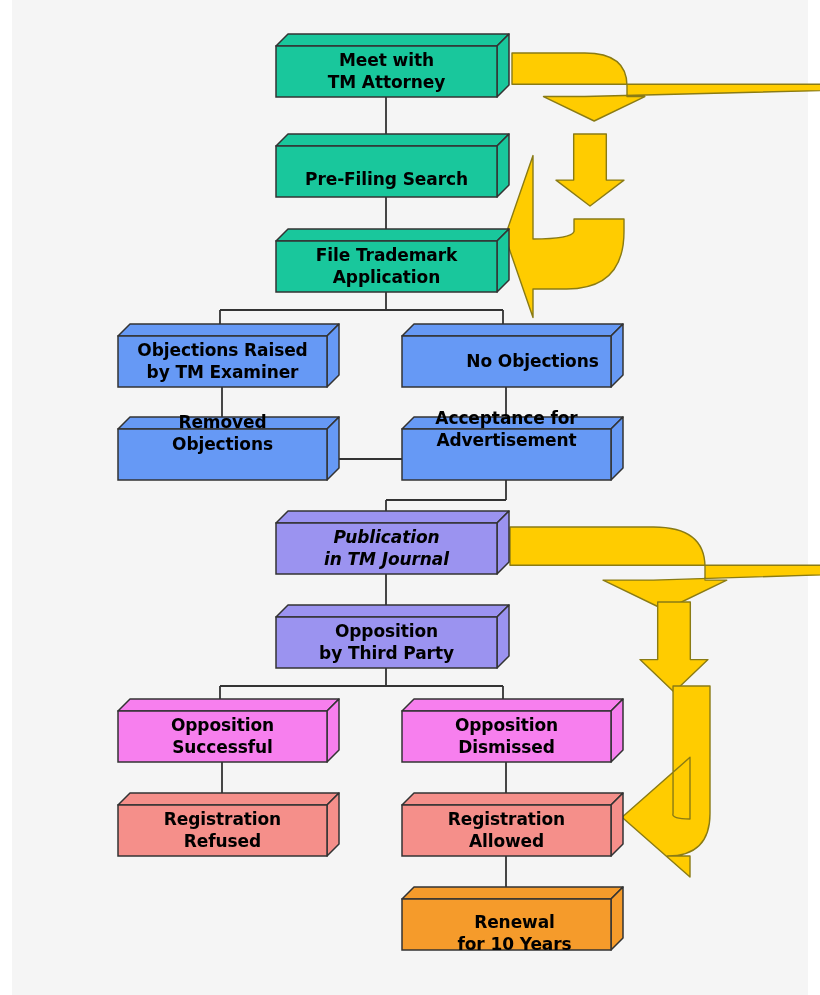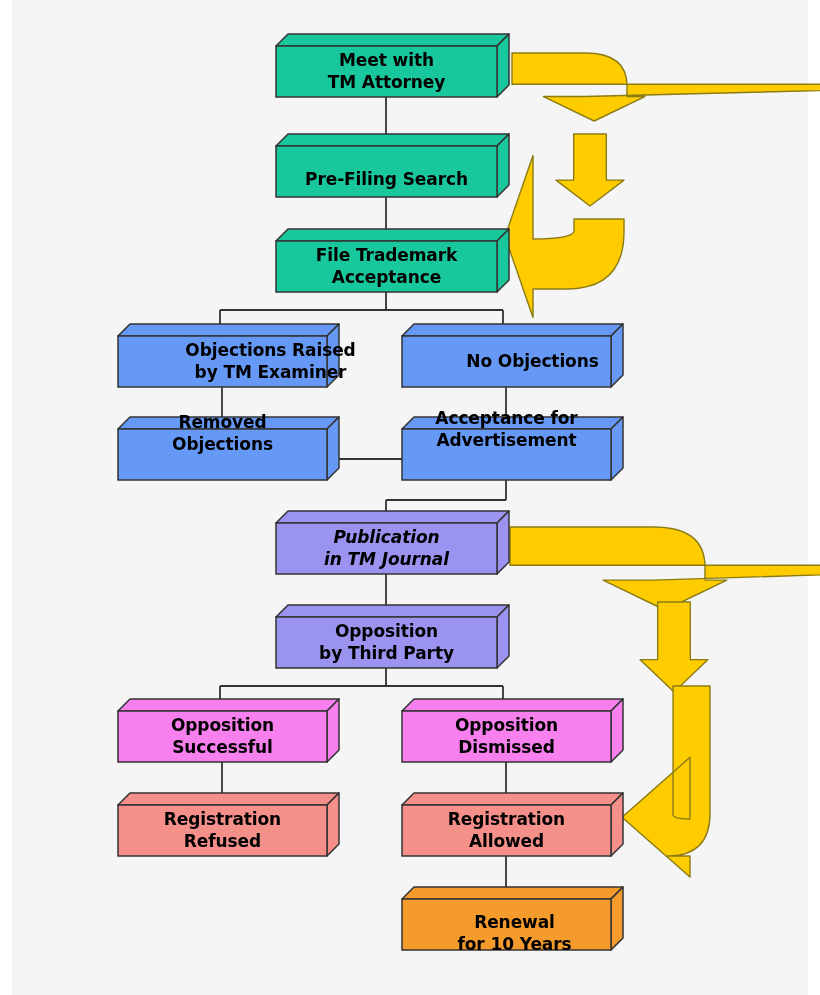--- a/index.html
+++ b/index.html
@@ -192,22 +192,22 @@
           <rect x="402" y="899" width="209" height="51" fill="#F59B2B" stroke="#333333" stroke-width="1.5"></rect>
         </g>
       </g>
   </svg>
 
   <div id="labels-layer">
       <div class="node-label" style="left: 276px; top: 46px; width: 221px; height: 51px;">Meet with
 TM Attorney</div>
       <div class="node-label" style="left: 276px; top: 154px; width: 221px; height: 51px;">Pre-Filing Search</div>
       <div class="node-label" style="left: 276px; top: 241px; width: 221px; height: 51px;">File Trademark
-Acceptance</div>
-      <div class="node-label" style="left: 118px; top: 336px; width: 209px; height: 51px; padding-left: 48px;">Objections Raised
+Application</div>
+      <div class="node-label" style="left: 118px; top: 336px; width: 209px; height: 51px;">Objections Raised
 by TM Examiner</div>
       <div class="node-label" style="left: 402px; top: 336px; width: 209px; height: 51px; margin-left: 26px;">No Objections</div>
       <div class="node-label" style="left: 118px; top: 413px; width: 209px; height: 41px;">Removed
 Objections</div>
       <div class="node-label" style="left: 402px; top: 404px; width: 209px; height: 52px;">Acceptance for
 Advertisement</div>
       <div class="node-label" style="left: 276px; top: 523px; width: 221px; height: 51px; font-style: italic;">Publication
 in TM Journal</div>
       <div class="node-label" style="left: 276px; top: 617px; width: 221px; height: 51px;">Opposition
 by Third Party</div>

